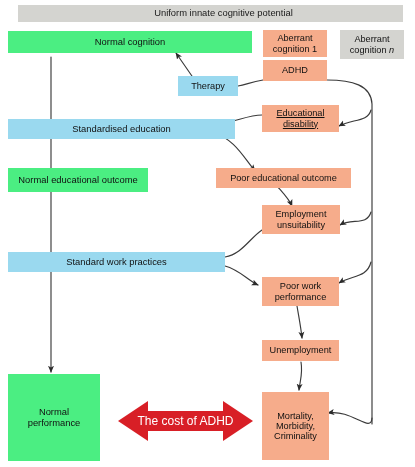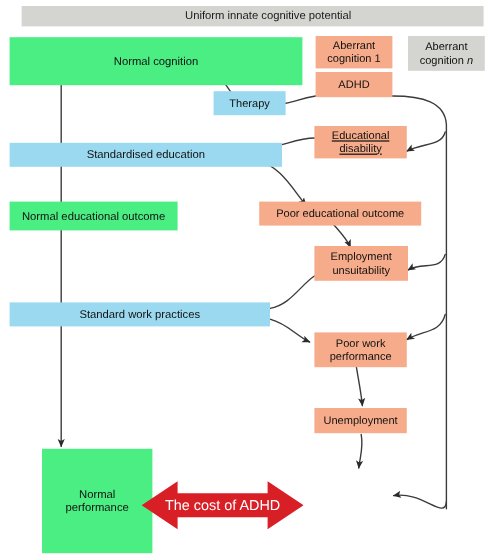--- a/index.html
+++ b/index.html
@@ -100,21 +100,21 @@
       <path d="M225,266 C240,270 247,280 258,285" marker-end="url(#ah)"></path>
 
       <path d="M297,306 C299,318 301,328 302,338" marker-end="url(#ah)"></path>
 
       <path d="M301,362 C303,374 300,380 299,390" marker-end="url(#ah)"></path>
     </g>
   </svg>
 
   <div class="node grey header" style="left:18px;top:5px;width:385px;height:17px;">Uniform innate cognitive potential</div>
 
-  <div class="node green band" style="left:8px;top:31px;width:244px;height:40px;">Normal cognition</div>
+  <div class="node green band" style="left:8px;top:31px;width:244px;height:22px;">Normal cognition</div>
 
   <div class="node orange" style="left:263px;top:30px;width:64px;height:27px;">Aberrant cognition 1</div>
 
   <div class="node grey" style="left:340px;top:30px;width:64px;height:29px;">
     <span>Aberrant<br>cognition <span class="ital">n</span></span>
   </div>
 
   <div class="node orange" style="left:263px;top:60px;width:64px;height:21px;">ADHD</div>
 
   <div class="node blue" style="left:178px;top:76px;width:60px;height:20px;">Therapy</div>
@@ -134,24 +134,27 @@
   </div>
 
   <div class="node blue band" style="left:8px;top:252px;width:217px;height:20px;">Standard work practices</div>
 
   <div class="node orange" style="left:262px;top:277px;width:77px;height:29px;">
     <span>Poor work<br>performance</span>
   </div>
 
   <div class="node orange" style="left:262px;top:340px;width:77px;height:21px;">Unemployment</div>
 
-  <div class="node green bigblock" style="left:8px;top:374px;width:92px;height:87px;margin-left:27px;">
+  <div class="node green bigblock" style="left:8px;top:374px;width:92px;height:87px;">
     <span>Normal<br>performance</span>
   </div>
 
+  <div class="node orange" style="left:262px;top:392px;width:67px;height:68px;">
+    <span>Mortality,<br>Morbidity,<br>Criminality</span>
+  </div>
 
   <div class="cost-arrow" style="left:118px;top:398px;width:135px;height:46px;">
     <svg viewBox="0 0 135 46" width="135" height="46">
       <path d="M0,23 L30,3 L30,13 L105,13 L105,3 L135,23 L105,43 L105,33 L30,33 L30,43 Z" fill="#D81F26"></path>
     </svg>
     <span class="cost-label">The  cost of ADHD</span>
   </div>
 
 </div>
 

